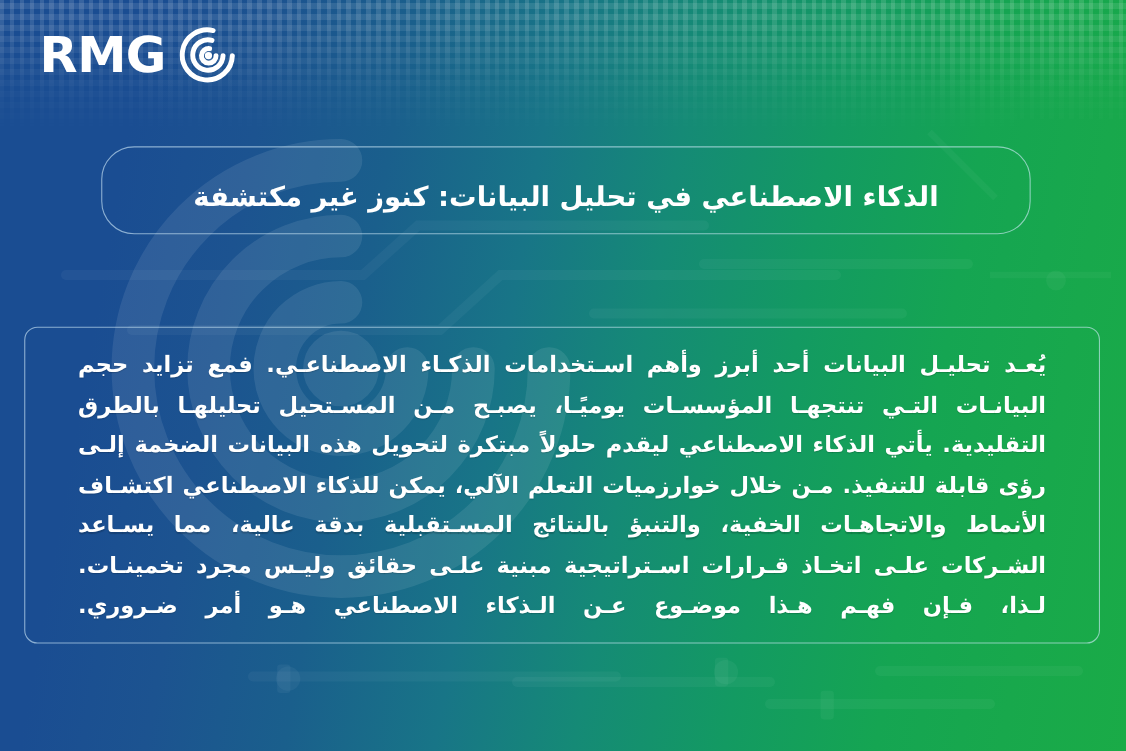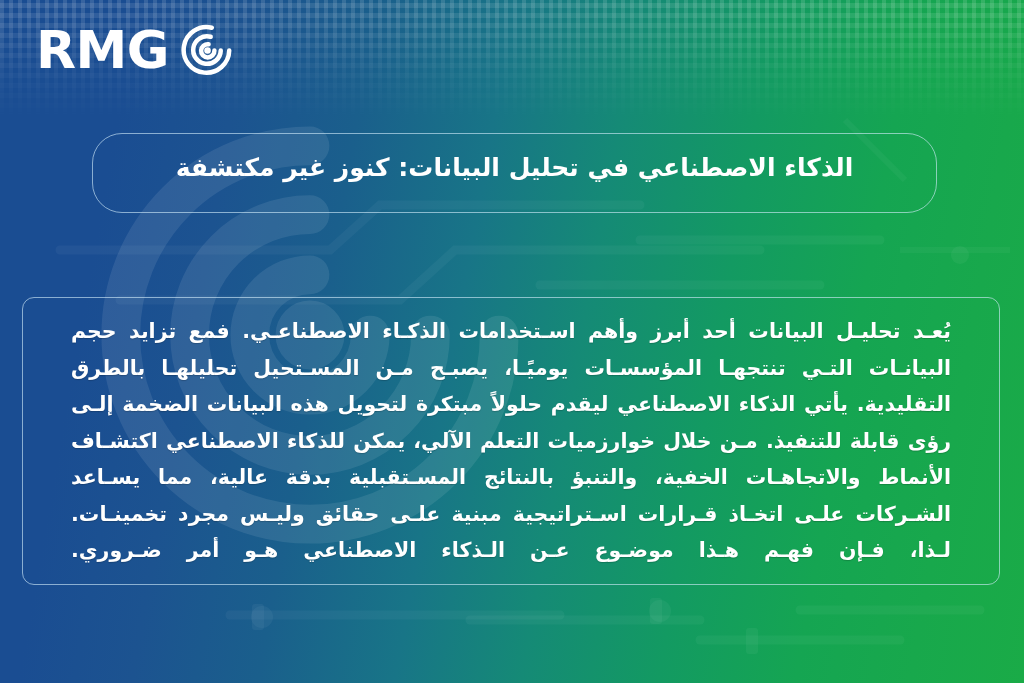--- a/index.html
+++ b/index.html
@@ -93,21 +93,21 @@
     top: 23px;
     display: flex;
     align-items: center;
     gap: 12px;
     z-index: 6;
   }
   #logo .mark { width: 53px; height: 53px; flex: 0 0 auto; }
   #logo .mark svg { display: block; width: 100%; height: 100%; }
   #logo .wordmark {
     color: #ffffff;
-    font-size: 52px;
+    font-size: 45px;
     font-weight: bold;
     letter-spacing: -0.5px;
     line-height: 1;
     font-family: "DejaVu Sans", "Liberation Sans", sans-serif;
   }
 
   
   .card {
     position: absolute;
     border: 1.4px solid rgba(210, 235, 250, 0.62);
@@ -115,21 +115,21 @@
     box-sizing: border-box;
     z-index: 5;
   }
 
   #title-card {
     left: 92px;
     top: 133px;
     width: 845px;
     height: 80px;
     display: flex;
-    align-items: flex-start;
+    align-items: flex-end;
     justify-content: center;
     padding: 0 26px;
   }
 
   #title-text {
     color: #ffffff;
     font-size: 25px;
     font-weight: bold;
     line-height: 1.35;
     text-align: center;

